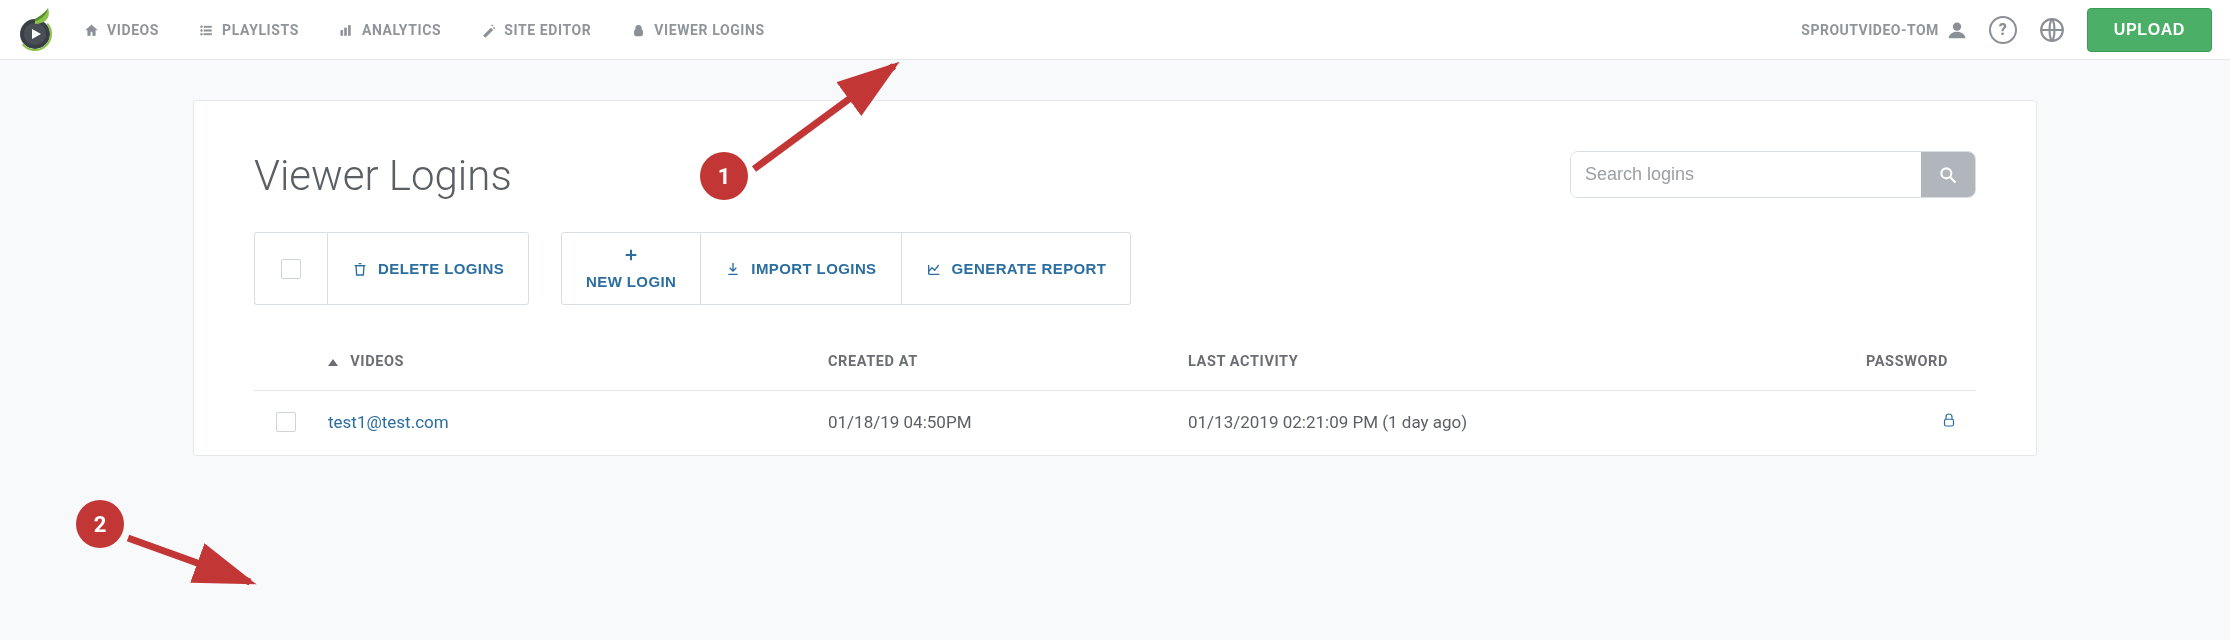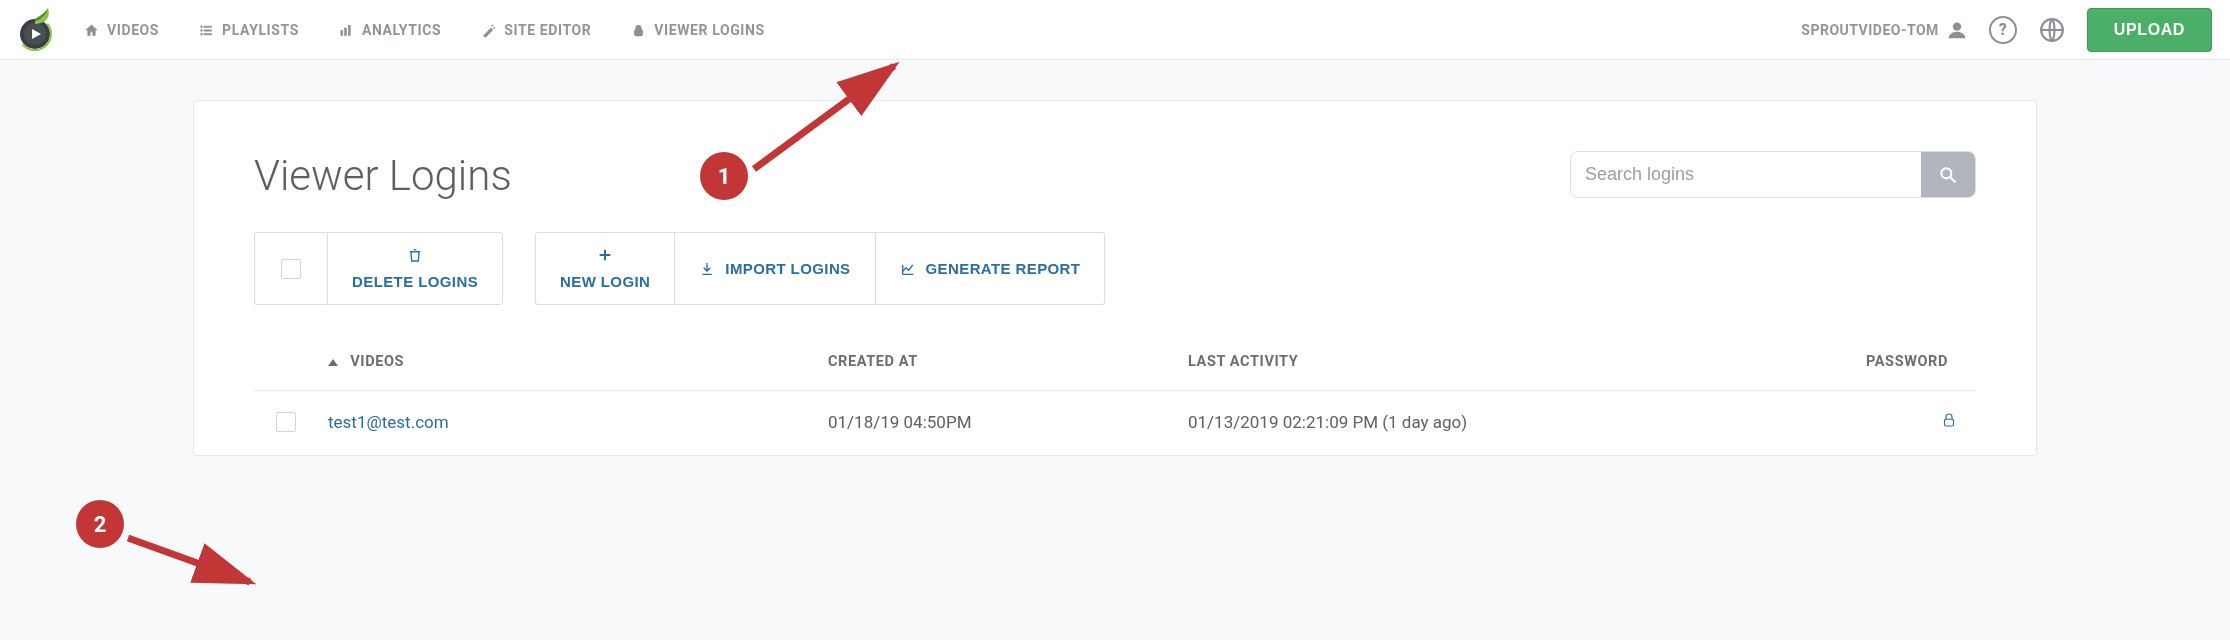--- a/index.html
+++ b/index.html
@@ -238,21 +238,21 @@
             </svg>
         </button>
       </div>
     </div>
 
     <div class="action-row">
       <div class="action-group">
         <div class="check-slot">
           <div class="chkbox"></div>
         </div>
-        <button class="action-btn" style="border-top-left-radius:0;border-bottom-left-radius:0;flex-direction:column;">
+        <button class="action-btn" style="border-top-left-radius:0;border-bottom-left-radius:0;">
           <svg viewBox="0 0 24 24">
               <path d="M6 7h12l-1 14H7z" fill="none" stroke="#2b6ea0" stroke-width="2"></path>
               <path d="M4 7h16M10 4h4" stroke="#2b6ea0" stroke-width="2"></path>
             </svg>
           <span>DELETE LOGINS</span>
         </button>
       </div>
 
       <div class="action-group">
         <button class="action-btn">

